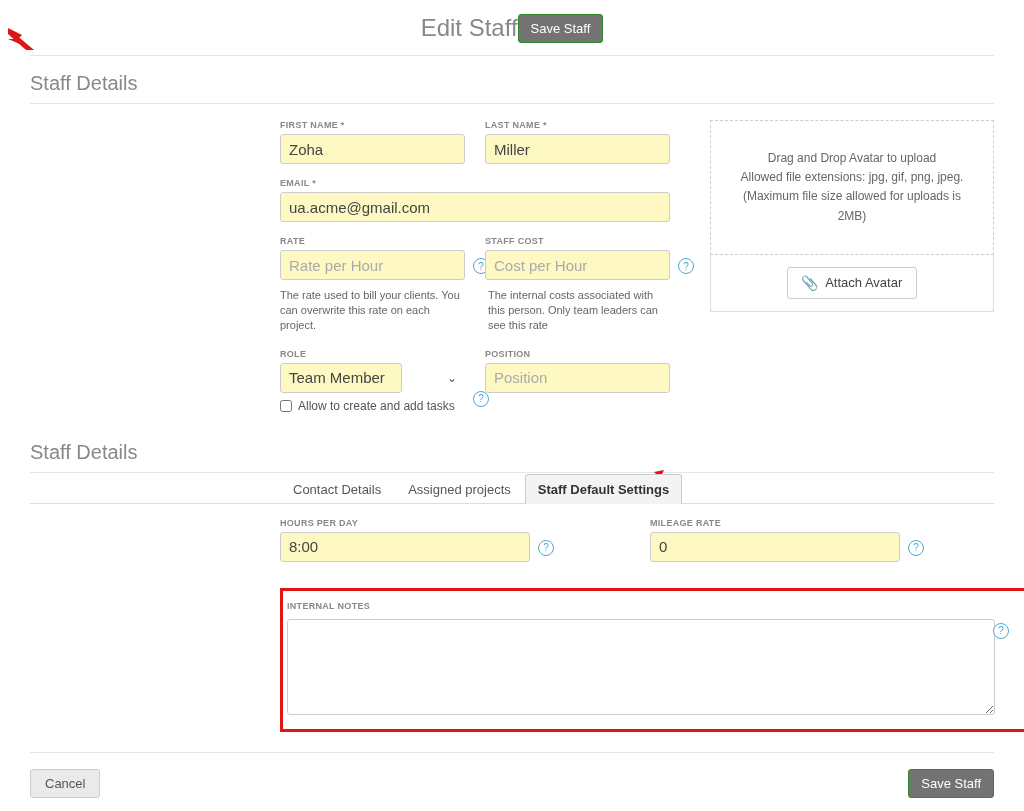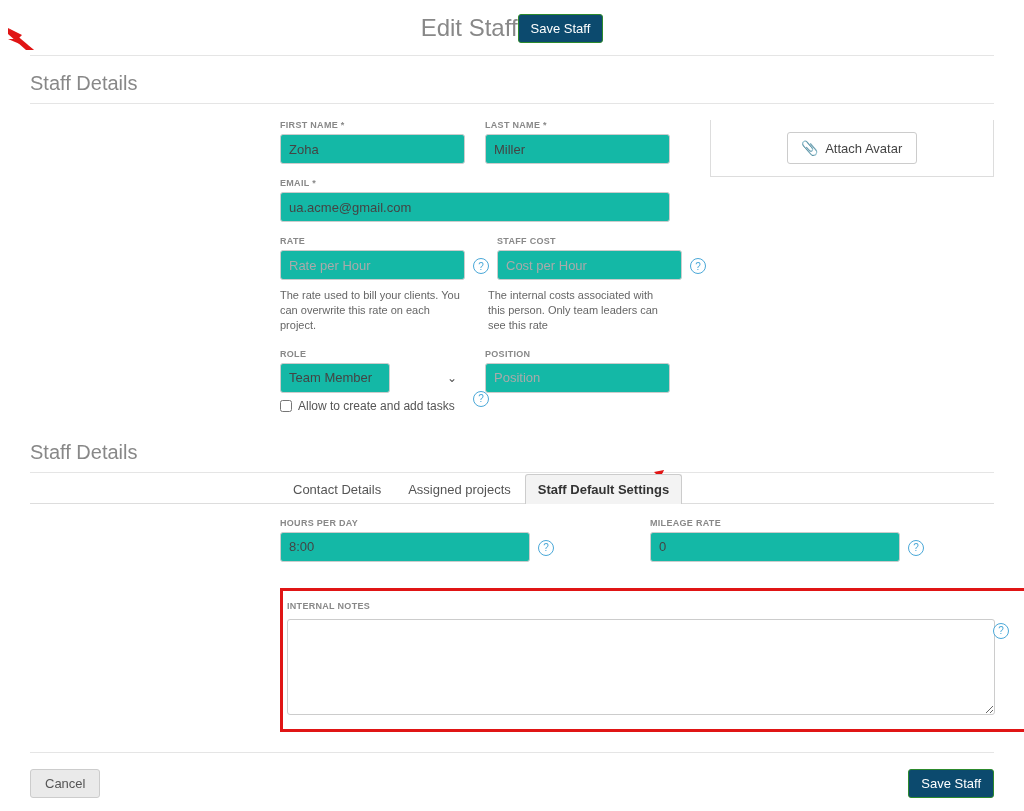--- a/index.html
+++ b/index.html
@@ -1,33 +1,33 @@
 <!DOCTYPE html>
 <html><head>
   <meta charset="utf-8">
   <style>
     * { box-sizing: border-box; margin: 0; padding: 0; }
     body { font-family: -apple-system, BlinkMacSystemFont, "Segoe UI", Arial, sans-serif; background: #fff; color: #333; width: 1024px; }
     .container { padding: 10px 30px 20px 30px; }
     .header-row { display: flex; justify-content: center; align-items: flex-start; padding-top: 4px; }
     .page-title { font-size: 24px; font-weight: 400; color: #888; }
-    .btn-save { background: #0c4a6e; color: #fff; border: 1px solid #2d8a2d; border-radius: 3px; padding: 6px 12px; font-size: 13px; cursor: pointer; }
+    .btn-save { background: #737373; color: #fff; border: 1px solid #2d8a2d; border-radius: 3px; padding: 6px 12px; font-size: 13px; cursor: pointer; }
     .btn-cancel { background: #eaeaea; color: #555; border: 1px solid #ccc; border-radius: 3px; padding: 6px 14px; font-size: 13px; cursor: pointer; }
     hr.thin { border: none; border-top: 1px solid #e5e5e5; margin: 12px 0 16px 0; }
     .section-title { font-size: 20px; font-weight: 400; color: #888; margin-bottom: 8px; }
     .section-hr { border: none; border-top: 1px solid #e5e5e5; margin-bottom: 16px; }
     .main-grid { display: flex; gap: 40px; padding-left: 250px; }
     .row-pair { display: flex; gap: 20px; width: 390px; }
     .field { display: flex; flex-direction: column; margin-bottom: 14px; position: relative; }
     .field.w185 { width: 185px; }
     .field.w390 { width: 390px; }
     .field.w160 { width: 160px; }
     .field.w250 { width: 250px; }
     .field label { font-size: 9px; font-weight: 600; color: #888; letter-spacing: 0.3px; text-transform: uppercase; margin-bottom: 4px; }
-    .field input, .field select { height: 30px; border: 1px solid #ccc; border-radius: 3px; padding: 4px 8px; font-size: 13px; color: #444; background: #14b8a6; }
+    .field input, .field select { height: 30px; border: 1px solid #ccc; border-radius: 3px; padding: 4px 8px; font-size: 15px; color: #444; background: #fef9c3; }
     .field select { appearance: none; padding-right: 16px; }
     .field input::placeholder { color: #aaa; }
     .select-wrap { position: relative; }
     .select-chevron { position: absolute; right: 8px; top: 50%; transform: translateY(-50%); pointer-events: none; color: #555; font-size: 12px; }
     .help-icon { position: absolute; right: -24px; bottom: 6px; width: 16px; height: 16px; border: 1px solid #4aa8d8; border-radius: 50%; color: #4aa8d8; font-size: 10px; display: flex; align-items: center; justify-content: center; cursor: pointer; background: #fff; }
     .hint { font-size: 11px; color: #666; line-height: 1.35; margin-top: 4px; max-width: 185px; }
     .checkbox-row { display: flex; align-items: center; gap: 6px; font-size: 12px; color: #555; margin-top: 6px; }
     .checkbox-row input { width: 12px; height: 12px; }
     .avatar-col { width: 300px; }
     .avatar-drop { border: 1px dashed #ccc; padding: 28px 16px; text-align: center; color: #666; font-size: 12px; line-height: 1.6; }
@@ -41,21 +41,21 @@
     .second-row1 { display: flex; gap: 120px; }
     .notes-box { position: relative; margin-top: 12px; padding: 10px 22px 10px 4px; border: 3px solid #e01515; width: 752px; }
     .textarea-wrap { position: relative; }
     textarea { width: 708px; height: 96px; border: 1px solid #ccc; border-radius: 3px; padding: 6px 8px; font-family: inherit; font-size: 13px; resize: both; }
     .footer-row { display: flex; justify-content: space-between; align-items: center; }
     .arrow-red { fill: #e01515; }
     .arrow1 { position: absolute; left: 8px; top: 28px; }
     .arrow2 { position: absolute; left: 630px; top: 470px; }
     .form-left { display: flex; flex-direction: column; }
     .role-row { display: flex; gap: 20px; width: 390px; }
-    .rate-row { display: flex; gap: 32px; width: 390px; }
+    .rate-row { display: flex; gap: 20px; width: 390px; }
     .hints-row { display: flex; gap: 26px; width: 390px; margin-top: -10px; margin-bottom: 16px; }
     .hints-row .hint { width: 185px; }
     .relwrap { position: relative; }
   </style>
 </head>
 <body>
 
 <div class="container relwrap">
 
   <svg class="arrow1" width="26" height="22" viewBox="0 0 26 22">
@@ -127,20 +127,25 @@
         </div>
         <div class="field w160" style="width:185px;">
           <label>POSITION</label>
           <input type="text" placeholder="Position" style="">
         </div>
       </div>
 
     </div>
 
     <div class="avatar-col">
+      <div class="avatar-drop">
+        <div>Drag and Drop Avatar to upload</div>
+        <div>Allowed file extensions: jpg, gif, png, jpeg.</div>
+        <div>(Maximum file size allowed for uploads is 2MB)</div>
+      </div>
       <div class="avatar-attach-row">
         <button class="btn-attach">
           <span class="paperclip">📎</span>
           <span>Attach Avatar</span>
         </button>
       </div>
     </div>
   </div>
 
   <div style="height:14px;"></div>

